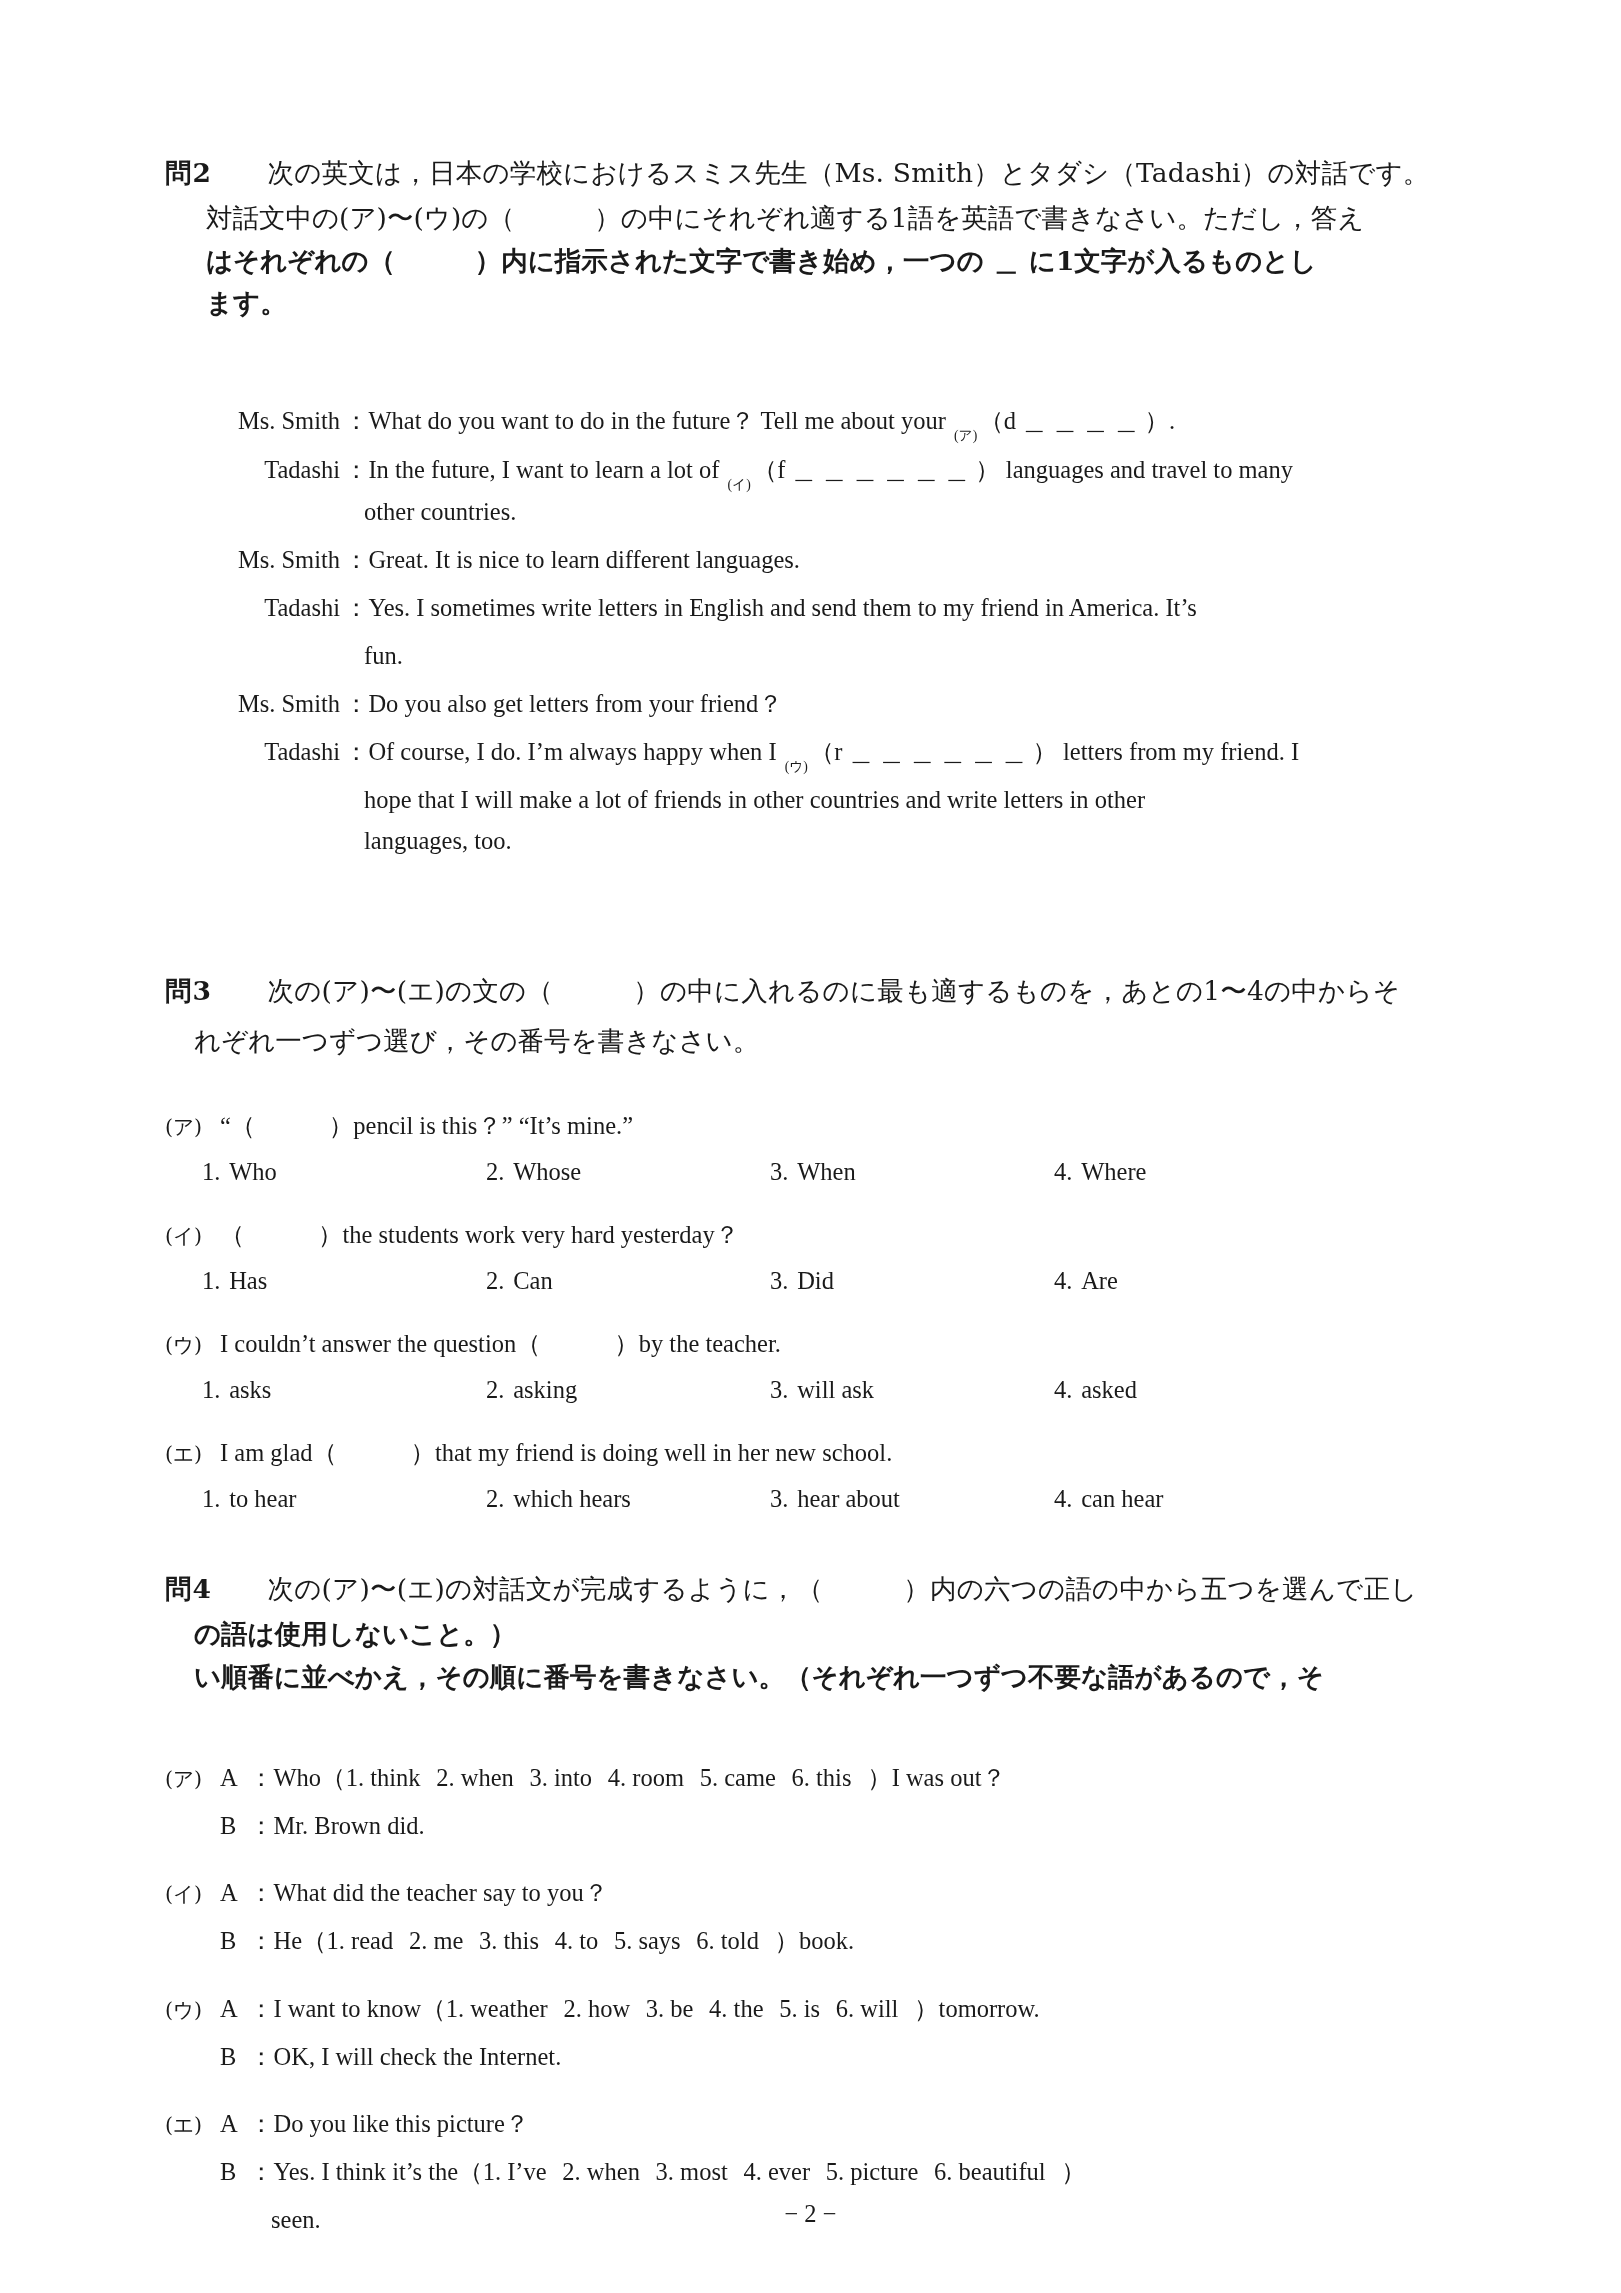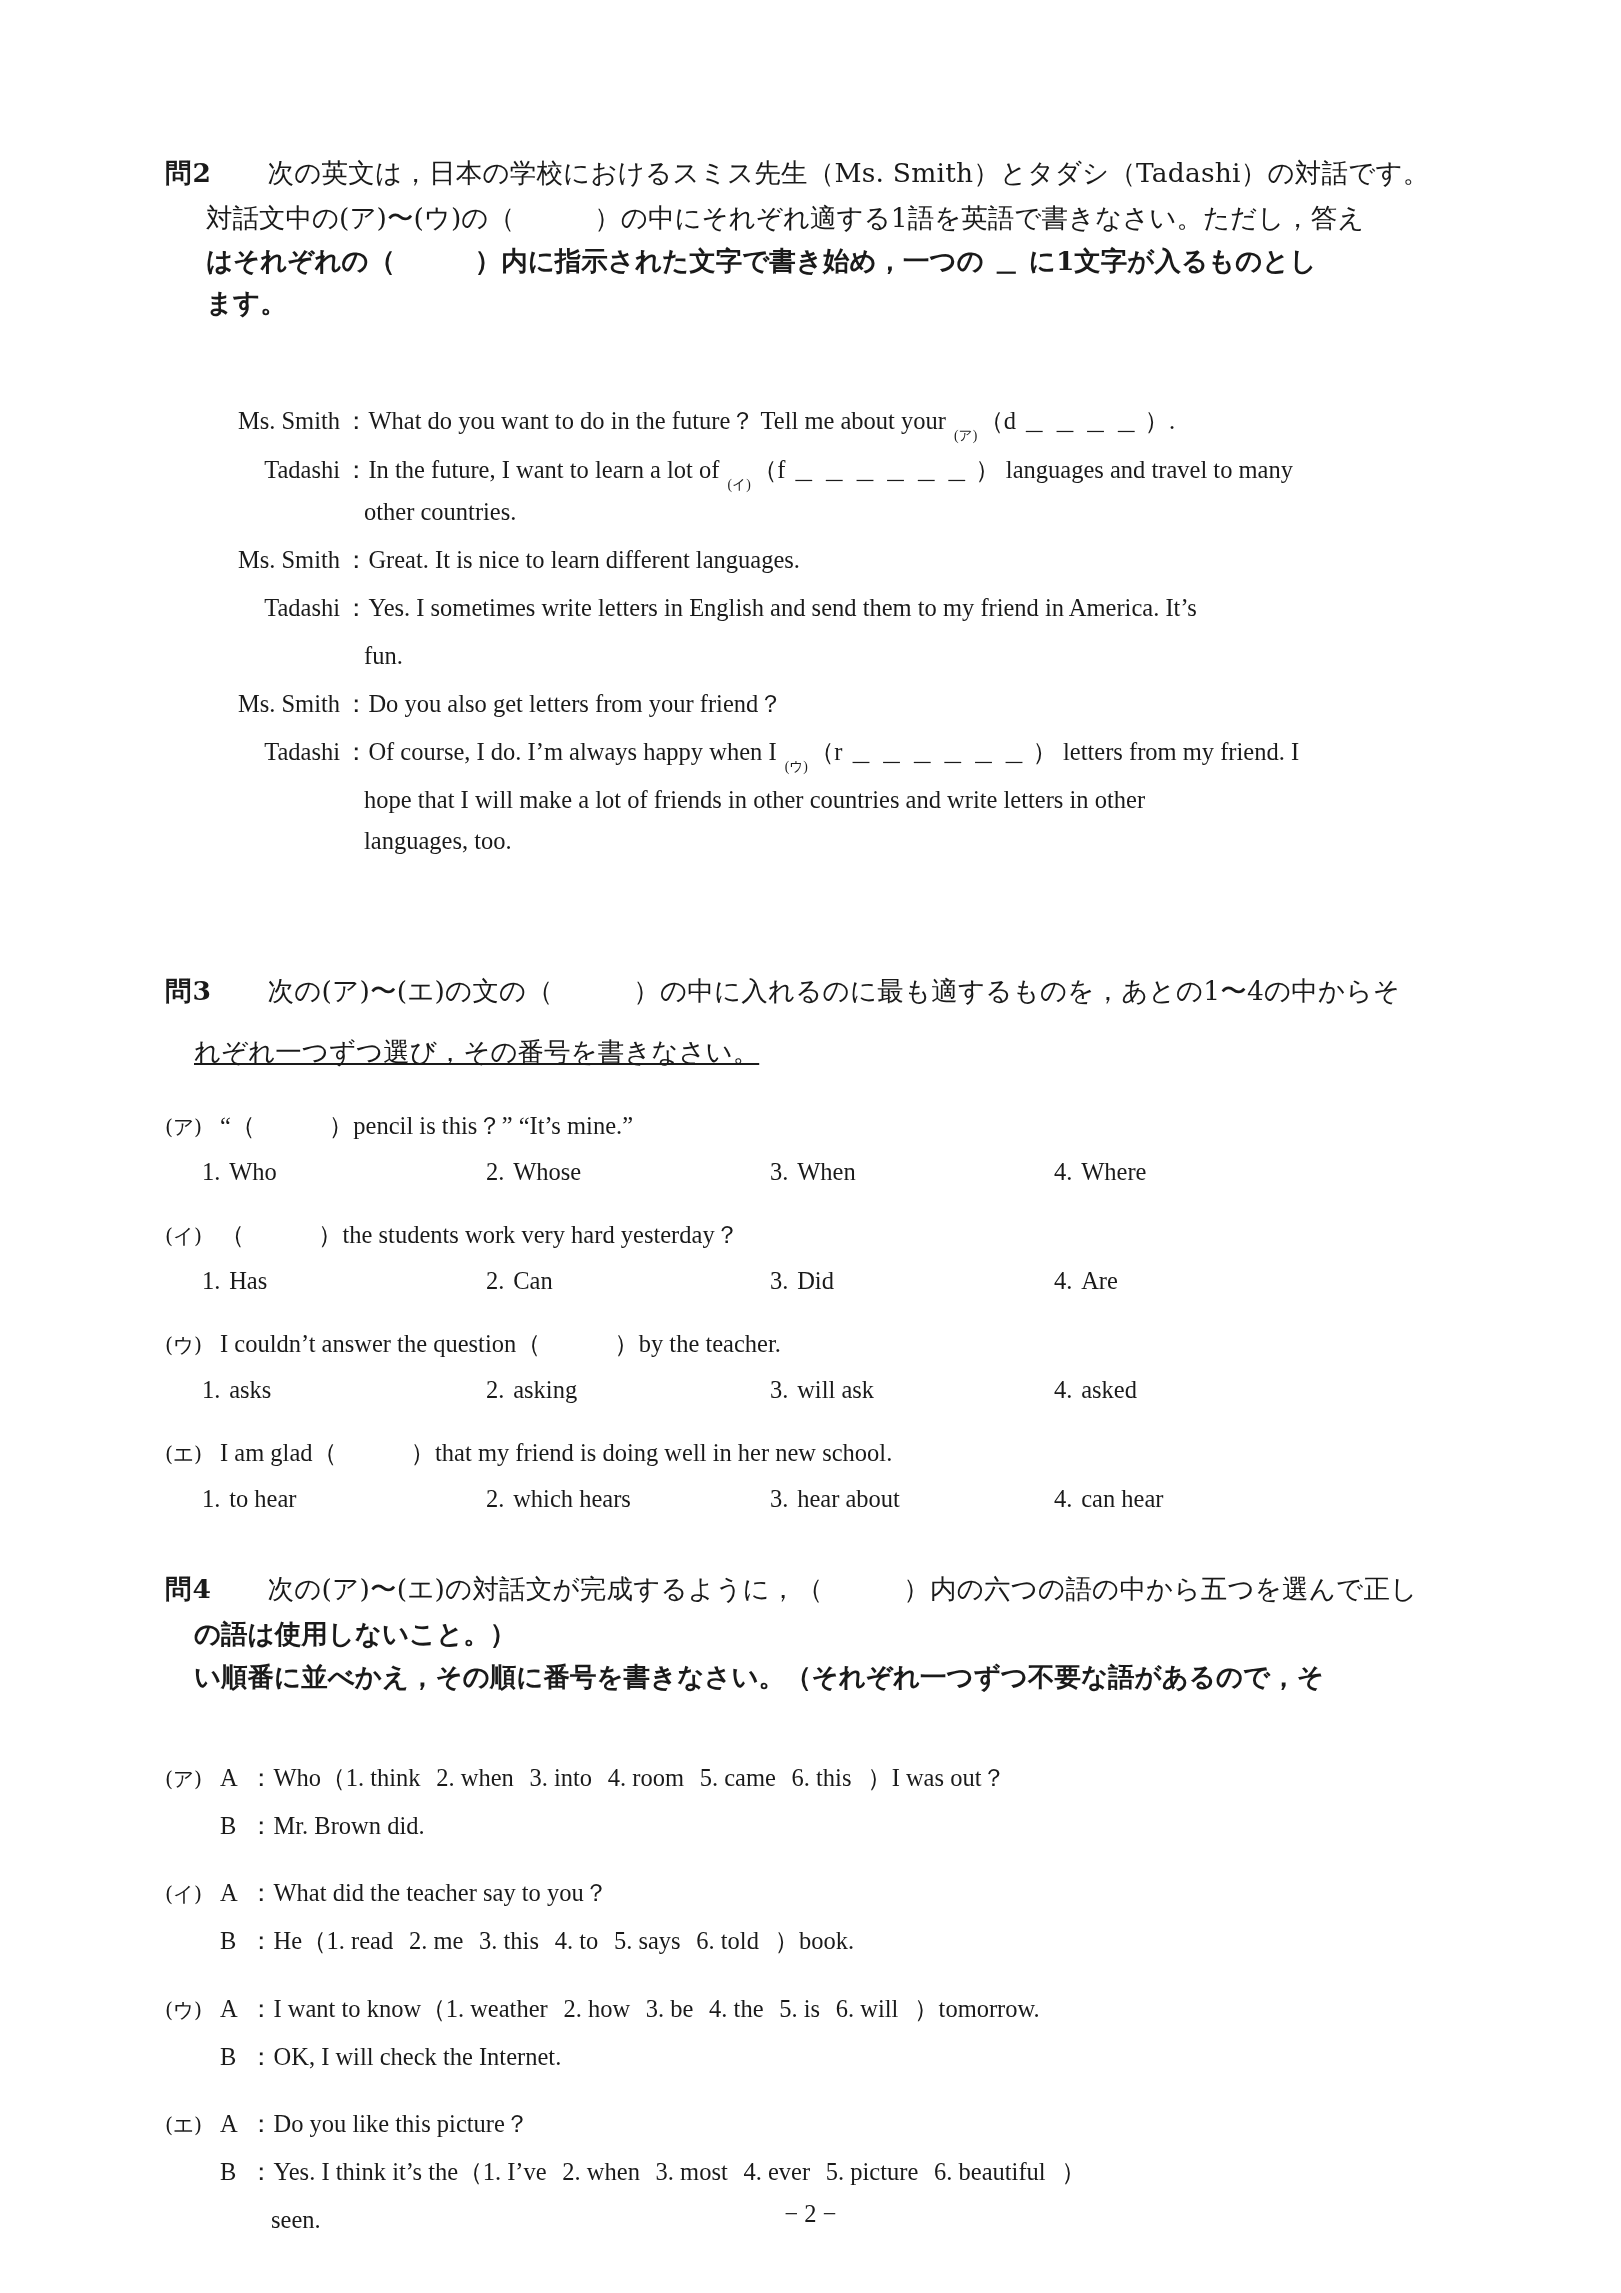--- a/index.html
+++ b/index.html
@@ -211,21 +211,21 @@
     </div>
   </div>
 
   <div class="qblock" style="left:165px; top:970px; width:1296px;">
     <div class="q-head-line">
       <div class="q-label jp">問3</div>
       <div class="q-body jp">
         <p>次の(ア)〜(エ)の文の（　　　）の中に入れるのに最も適するものを，あとの1〜4の中からそ</p>
       </div>
     </div>
-    <div class="jp" style="padding-left:29px; margin-top:19px;text-decoration:underline;">
+    <div class="jp" style="padding-left:29px; margin-top:8px;">
       <p style="margin:0; font-size:26.5px; line-height:1.60;">れぞれ一つずつ選び，その番号を書きなさい。</p>
     </div>
   </div>
 
   <div class="item" style="left:165px; top:1108px;">
     <div class="item-stem">
       <div class="item-mark jp">(ア)</div>
       <div class="item-stem-text">“（　　　）pencil is this？”  “It’s mine.”</div>
     </div>
     <div class="choices">

